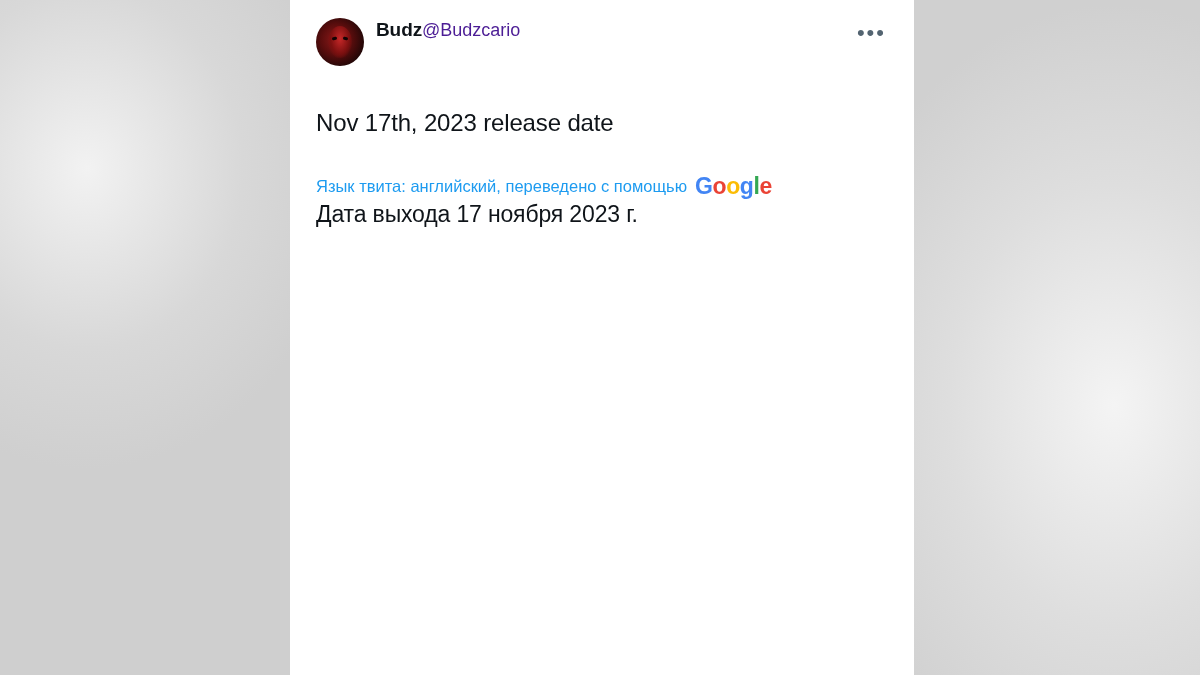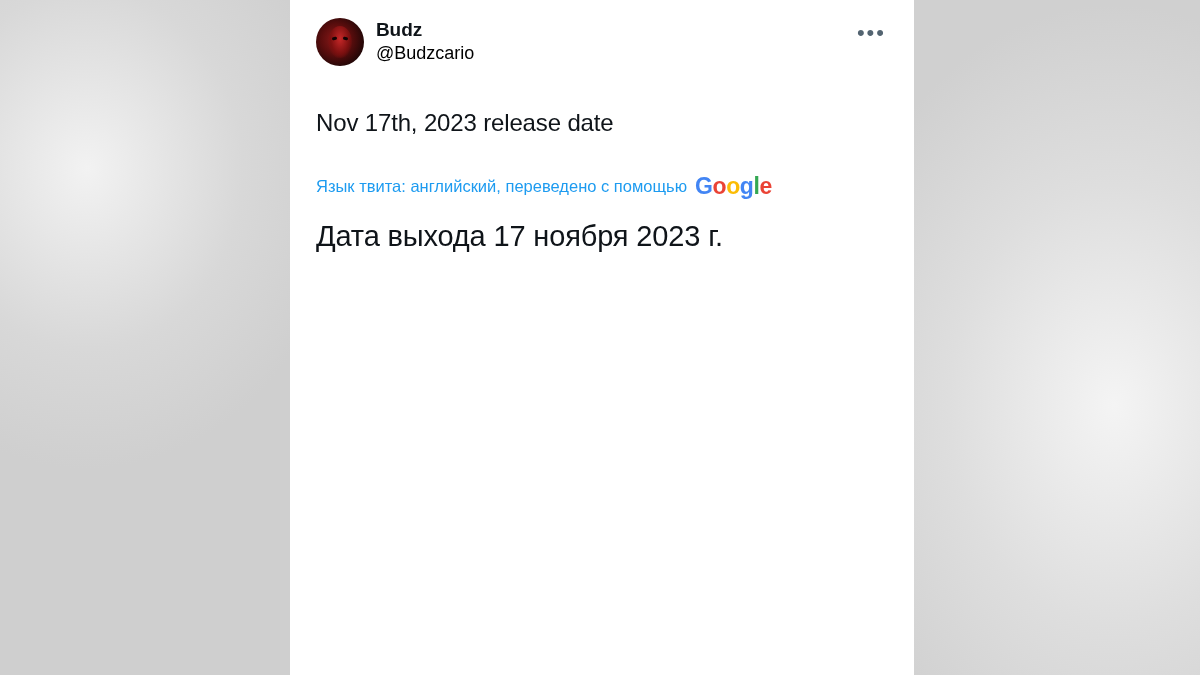--- a/index.html
+++ b/index.html
@@ -76,31 +76,31 @@
   .avatar .eye-l, .avatar .eye-r {
     position: absolute;
     width: 5px; height: 3px;
     background: #120303;
     border-radius: 2px;
     transform: rotate(-12deg);
   }
   .avatar .eye-l { left: 16px; top: 19px; }
   .avatar .eye-r { left: 27px; top: 19px; transform: rotate(12deg); }
 
-  .name-block { display: flex; flex-direction: column; justify-content: center; }
+  .name-block { display: flex; flex-direction: row; justify-content: center; }
   .display-name {
     font-size: 19px;
     font-weight: bold;
     color: #0f1419;
     line-height: 23px;
     letter-spacing: -0.1px;
   }
   .handle {
     font-size: 18px;
-    color: #000000;
+    color: #4c1d95;
     line-height: 23px;
     margin-top: 1px;
   }
   .more-btn {
     margin-left: auto;
     color: #536471;
     font-size: 22px;
     line-height: 18px;
     letter-spacing: 2px;
     padding: 6px 2px 0 0;
@@ -136,22 +136,21 @@
     font-family: "Liberation Sans", sans-serif;
   }
   .g1 { color: #4285f4; }
   .g2 { color: #ea4335; }
   .g3 { color: #fbbc05; }
   .g4 { color: #4285f4; }
   .g5 { color: #34a853; }
   .g6 { color: #ea4335; }
 
   .tweet-translated {
-    margin-top: 22px;
-    font-size: 29px;
+    font-size: 23px;
     line-height: 34.5px;
     color: #0f1419;
     letter-spacing: -0.15px;
   }
 </style>
 </head>
 <body>
 
 <div class="page">
 

